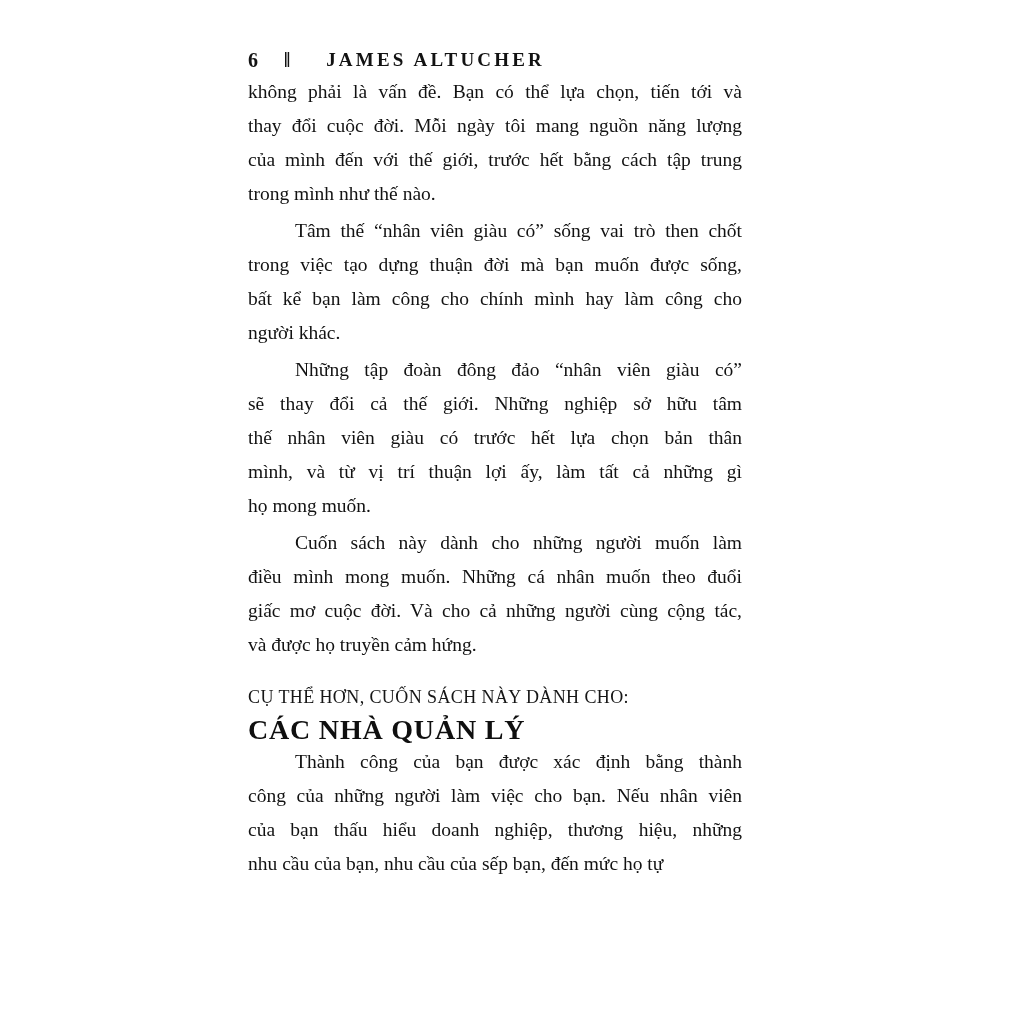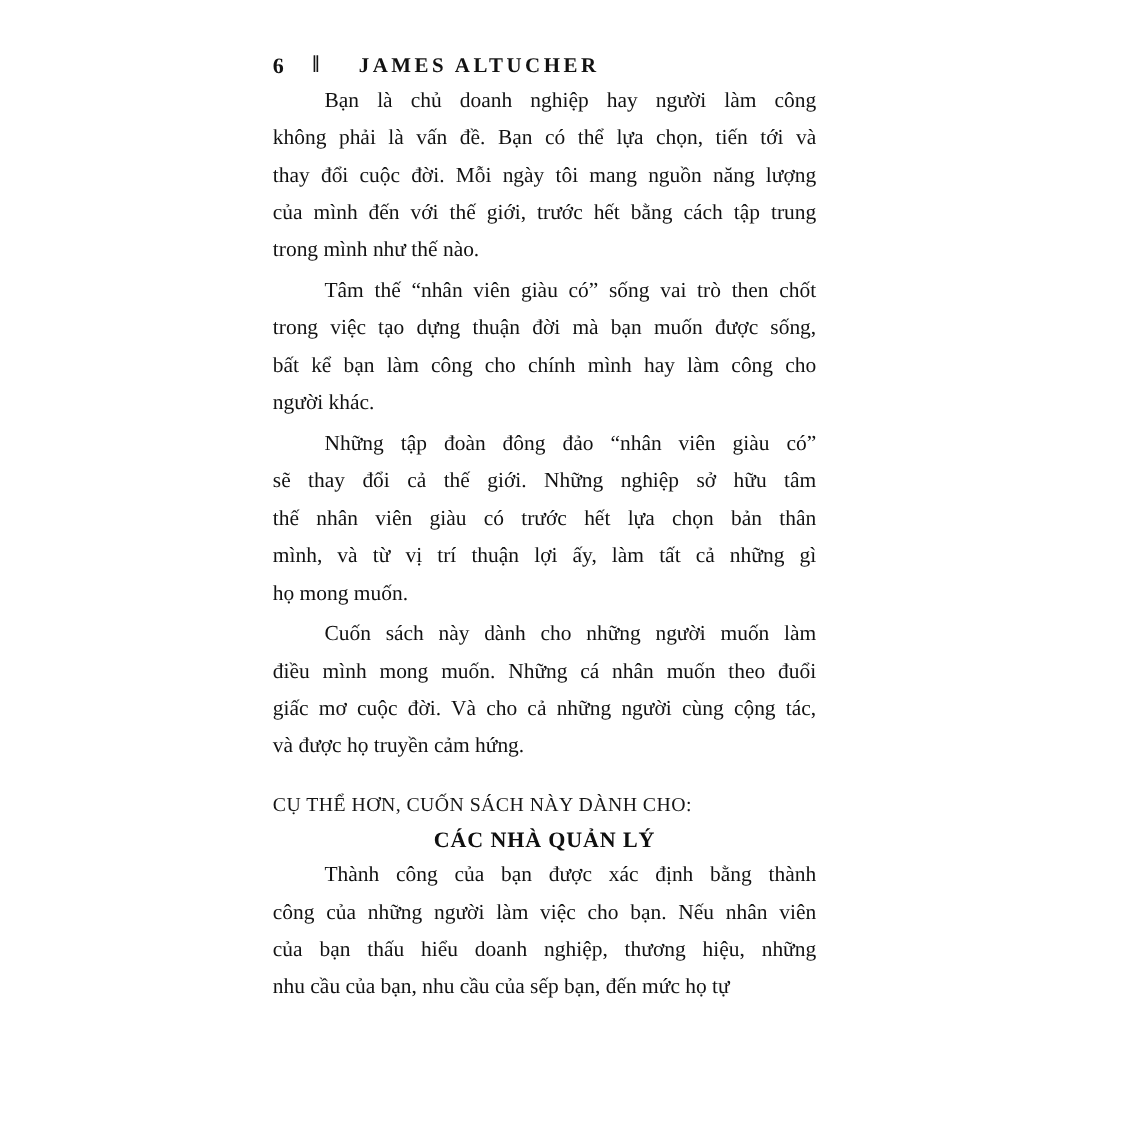--- a/index.html
+++ b/index.html
@@ -78,22 +78,22 @@
     margin-top: 22px;
     text-align: left;
     font-size: 18px;
     font-weight: 500;
     letter-spacing: 0.4px;
     line-height: 26px;
     color: #161616;
   }
   .section-title {
     margin-top: 5px;
-    text-align: center;
-    font-size: 20px;
+    text-align: left;
+    font-size: 28px;
     font-weight: 700;
     letter-spacing: 0.8px;
     line-height: 30px;
     color: #0f0f0f;
   }
   .managers {
     margin-top: 0;
   }
   
   .artifact-dot {
@@ -113,21 +113,20 @@
 <div class="page">
   <div class="column">
 
     <div class="running-header">
       <span class="pagenum">6</span>
       <span class="dbar">‖</span>
       <span class="running-title">JAMES ALTUCHER</span>
     </div>
 
     <div class="para">
-      <div class="line first">Bạn là chủ doanh nghiệp hay người làm công</div>
       <div class="line">không phải là vấn đề. Bạn có thể lựa chọn, tiến tới và</div>
       <div class="line">thay đổi cuộc đời. Mỗi ngày tôi mang nguồn năng lượng</div>
       <div class="line">của mình đến với thế giới, trước hết bằng cách tập trung</div>
       <div class="line para-end">trong mình như thế nào.</div>
     </div>
 
     <div class="para">
       <div class="line first">Tâm thế “nhân viên giàu có” sống vai trò then chốt</div>
       <div class="line">trong việc tạo dựng thuận đời mà bạn muốn được sống,</div>
       <div class="line">bất kể bạn làm công cho chính mình hay làm công cho</div>

